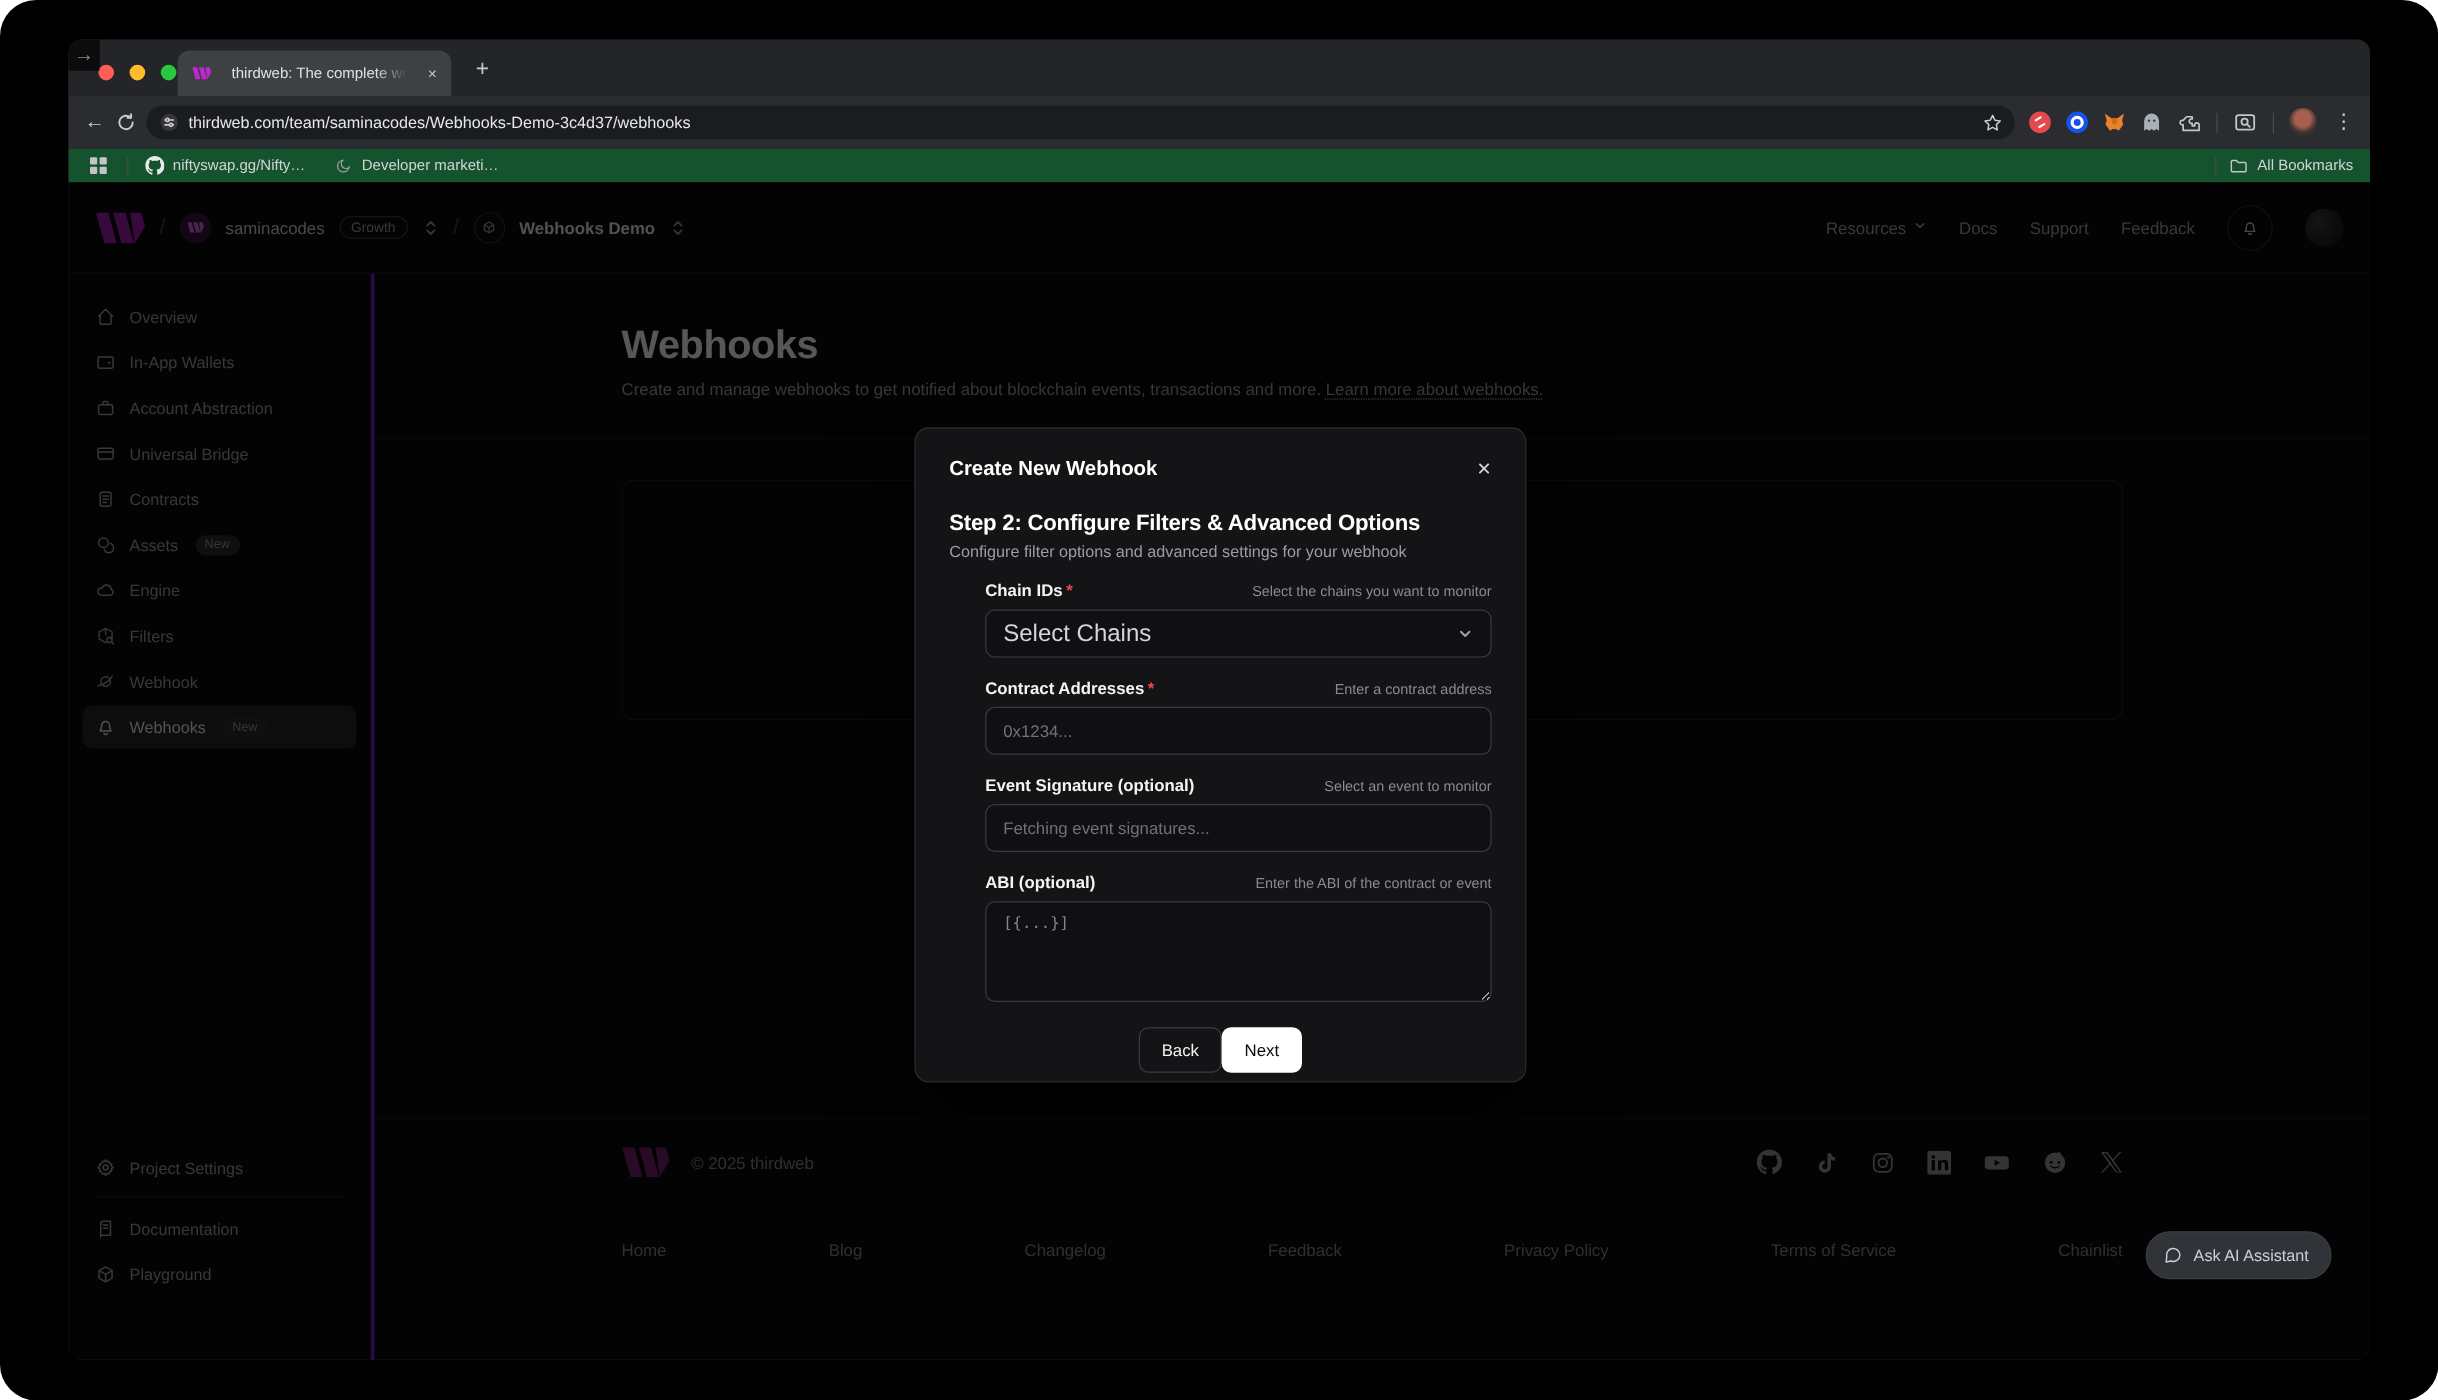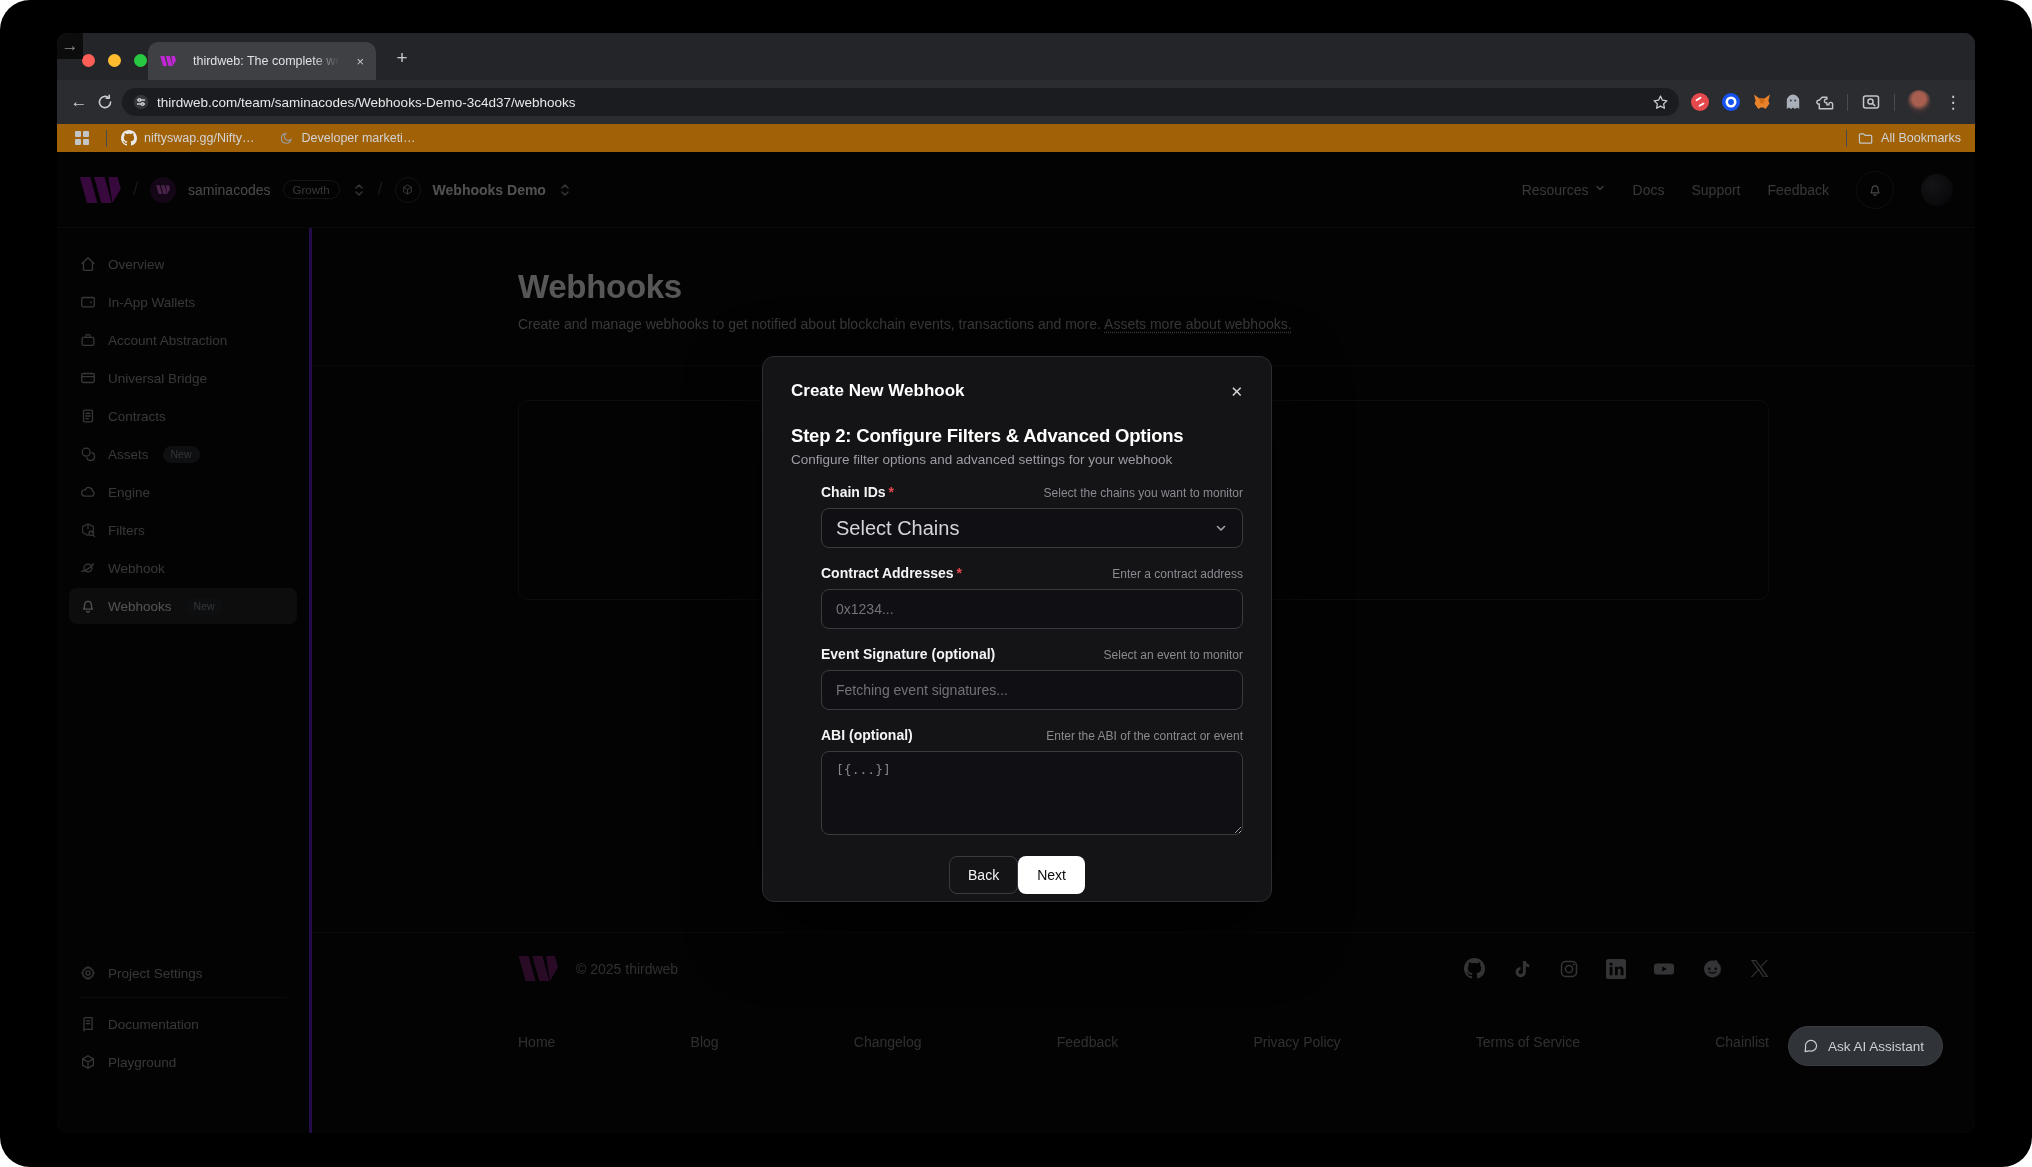--- a/index.html
+++ b/index.html
@@ -24,21 +24,21 @@
   .navbtn { width:26px; height:26px; display:flex; align-items:center; justify-content:center; color:#c9cbce; font-size:17px; flex:none; }
   .navbtn.dim { color:#8b8d91; }
   .omnibox { flex:1; height:28px; margin:0 6px 0 4px; background:#1b1c1f; border-radius:14px; display:flex; align-items:center; padding:0 10px 0 11px; gap:8px; min-width:0; }
   .url { font-size:13.5px; color:#e6e7e9; white-space:nowrap; overflow:hidden; flex:1; }
   .ext-row { display:flex; align-items:center; gap:9px; flex:none; padding-left:4px; }
   .ext { width:22px; height:22px; display:flex; align-items:center; justify-content:center; }
   .vsep { width:1px; height:17px; background:#4a4b4f; margin:0 3px; }
   .chrome-avatar { width:24px; height:24px; border-radius:50%; background:radial-gradient(circle at 50% 38%, #a85f4f 0 34%, #3a3234 60%, #262327 100%); }
 
   
-  .bookbar { height:28px; background:#a16207; display:flex; align-items:center; padding:0 14px; font-size:12.5px; color:#d2d3d6; }
+  .bookbar { height:28px; background:#14532d; display:flex; align-items:center; padding:0 14px; font-size:12.5px; color:#d2d3d6; }
   .bm { display:flex; align-items:center; gap:7px; margin-right:26px; white-space:nowrap; }
   .bm-right { margin-left:auto; display:flex; align-items:center; gap:8px; }
 
   
   .app { position:relative; height:981px; background:#0a0a0b; }
   .app-header { position:absolute; top:0; left:0; right:0; height:76px; display:flex; align-items:center; padding:0 22px; border-bottom:1px solid #1d1e21; }
   .crumb { display:flex; align-items:center; gap:12px; }
   .slash { color:#45464c; font-size:18px; font-weight:300; }
   .team-avatar { width:26px; height:26px; border-radius:50%; background:#3b1440; display:flex; align-items:center; justify-content:center; overflow:hidden; }
   .team-name { font-size:14px; color:#d6d6da; }
@@ -376,21 +376,21 @@
                 <path d="M4 6.5l6 3.5 6-3.5M10 10v7"></path>
               </svg>
             <span>Playground</span>
           </div>
         </div>
       </div>
 
       <div class="main">
         <div class="page-head">
           <div class="page-title">Webhooks</div>
-          <div class="page-sub"><span>Create and manage webhooks to get notified about blockchain events, transactions and more. </span><a>Assets more about webhooks.</a></div>
+          <div class="page-sub"><span>Create and manage webhooks to get notified about blockchain events, transactions and more. </span><a>Learn more about webhooks.</a></div>
         </div>
         <div class="divider-a"></div>
         <div class="empty-card"></div>
         <div class="divider-b"></div>
 
         <div class="footer-row">
           <svg width="40" height="25" viewBox="0 0 64 40">
               <path fill="#7c2170" d="M1 0h16l11 40H12z"></path>
               <path fill="#7c2170" d="M23 0h16l11 40H34z"></path>
               <path fill="#7c2170" d="M45 0h14l5 18-13 22z"></path>

